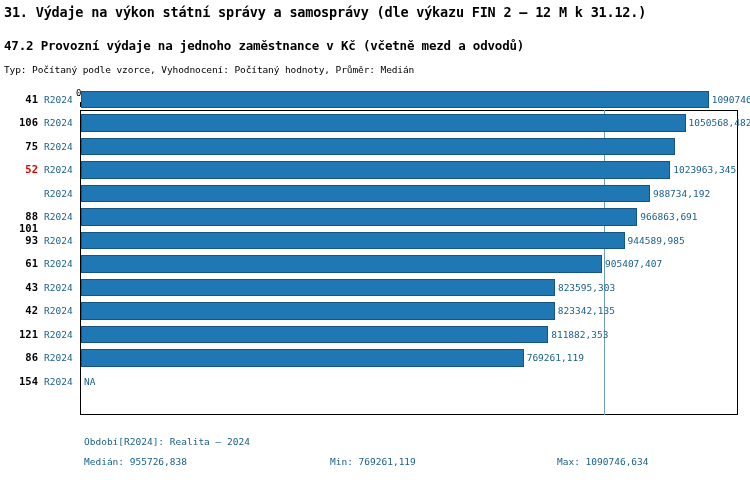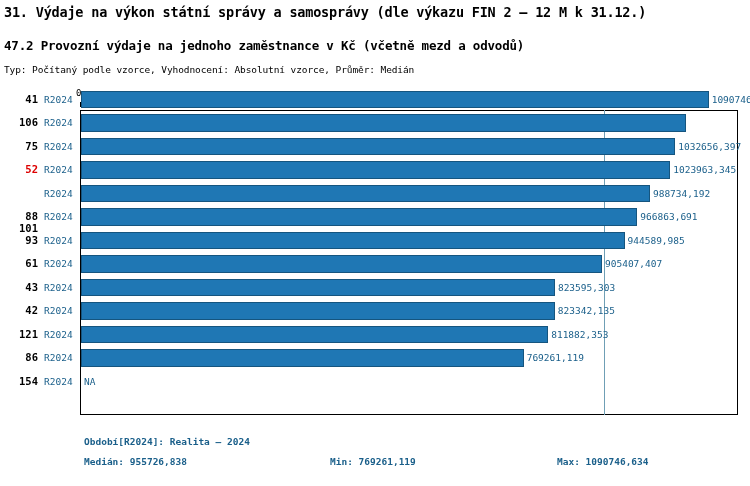--- a/index.html
+++ b/index.html
@@ -129,21 +129,20 @@
     line-height: 23.46px;
   }
   .footer {
     position: absolute;
     left: 0;
     top: 436px;
     width: 750px;
     height: 50px;
     font-size: 9.5px;
     color: #1a5f8a;
-    font-weight: bold;
   }
   .footer-legend {
     position: absolute;
     left: 84px;
     top: 0px;
   }
   .footer-median {
     position: absolute;
     left: 84px;
     top: 20px;
@@ -158,44 +157,44 @@
     left: 525px;
     top: 20px;
     padding-left: 32px;
   }
 </style>
 </head>
 <body>
 
 <div class="title">31. Výdaje na výkon státní správy a samosprávy (dle výkazu FIN 2 – 12 M k 31.12.)</div>
 <div class="subtitle">47.2 Provozní výdaje na jednoho zaměstnance v Kč (včetně mezd a odvodů)</div>
-<div class="typeline">Typ: Počítaný podle vzorce, Vyhodnocení: Absolutní vzorce, Průměr: Medián</div>
+<div class="typeline">Typ: Počítaný podle vzorce, Vyhodnocení: Počítaný hodnoty, Průměr: Medián</div>
 
 <div class="plot">
   <div class="axis-zero-label">0</div>
   <div class="tick-mark"></div>
   <div class="plot-frame"></div>
   <div class="gridline" style="left:604px;"></div>
   <div id="rows">
       <div class="row" style="top: 0px; height: 23.4615px;">
         <div class="row-id" style="line-height: 23.4615px;">41</div>
         <div class="row-series" style="line-height: 23.4615px;">R2024</div>
         <div class="bar" style="width: 627.658px; height: 17.4615px;"></div>
         <div class="bar-value" style="left: 711.658px; line-height: 23.4615px;">1090746,634</div>
       </div>
       <div class="row" style="top: 23.4615px; height: 23.4615px; padding-left: 15px;">
         <div class="row-id" style="line-height: 23.4615px;">106</div>
         <div class="row-series" style="line-height: 23.4615px;">R2024</div>
         <div class="bar" style="width: 604.538px; height: 17.4615px;"></div>
+        <div class="bar-value" style="left: 688.538px; line-height: 23.4615px;">1050568,482</div>
       </div>
       <div class="row" style="top: 46.9231px; height: 23.4615px;">
         <div class="row-id" style="line-height: 23.4615px;">75</div>
         <div class="row-series" style="line-height: 23.4615px;">R2024</div>
         <div class="bar" style="width: 594.23px; height: 17.4615px;"></div>
-        <div class="bar-value" style="left: 678.23px; line-height: 23.4615px;">1032656,397</div>
       </div>
       <div class="row" style="top: 70.3846px; height: 23.4615px;">
         <div class="row-id highlight" style="line-height: 23.4615px;">52</div>
         <div class="row-series" style="line-height: 23.4615px;">R2024</div>
         <div class="bar" style="width: 589.228px; height: 17.4615px;"></div>
         <div class="bar-value" style="left: 673.228px; line-height: 23.4615px;">1023963,345</div>
       </div>
       <div class="row" style="top: 93.8462px; height: 23.4615px;">
         <div class="row-id" style="line-height: 23.4615px; margin-top: 35px;">101</div>
         <div class="row-series" style="line-height: 23.4615px;">R2024</div>

